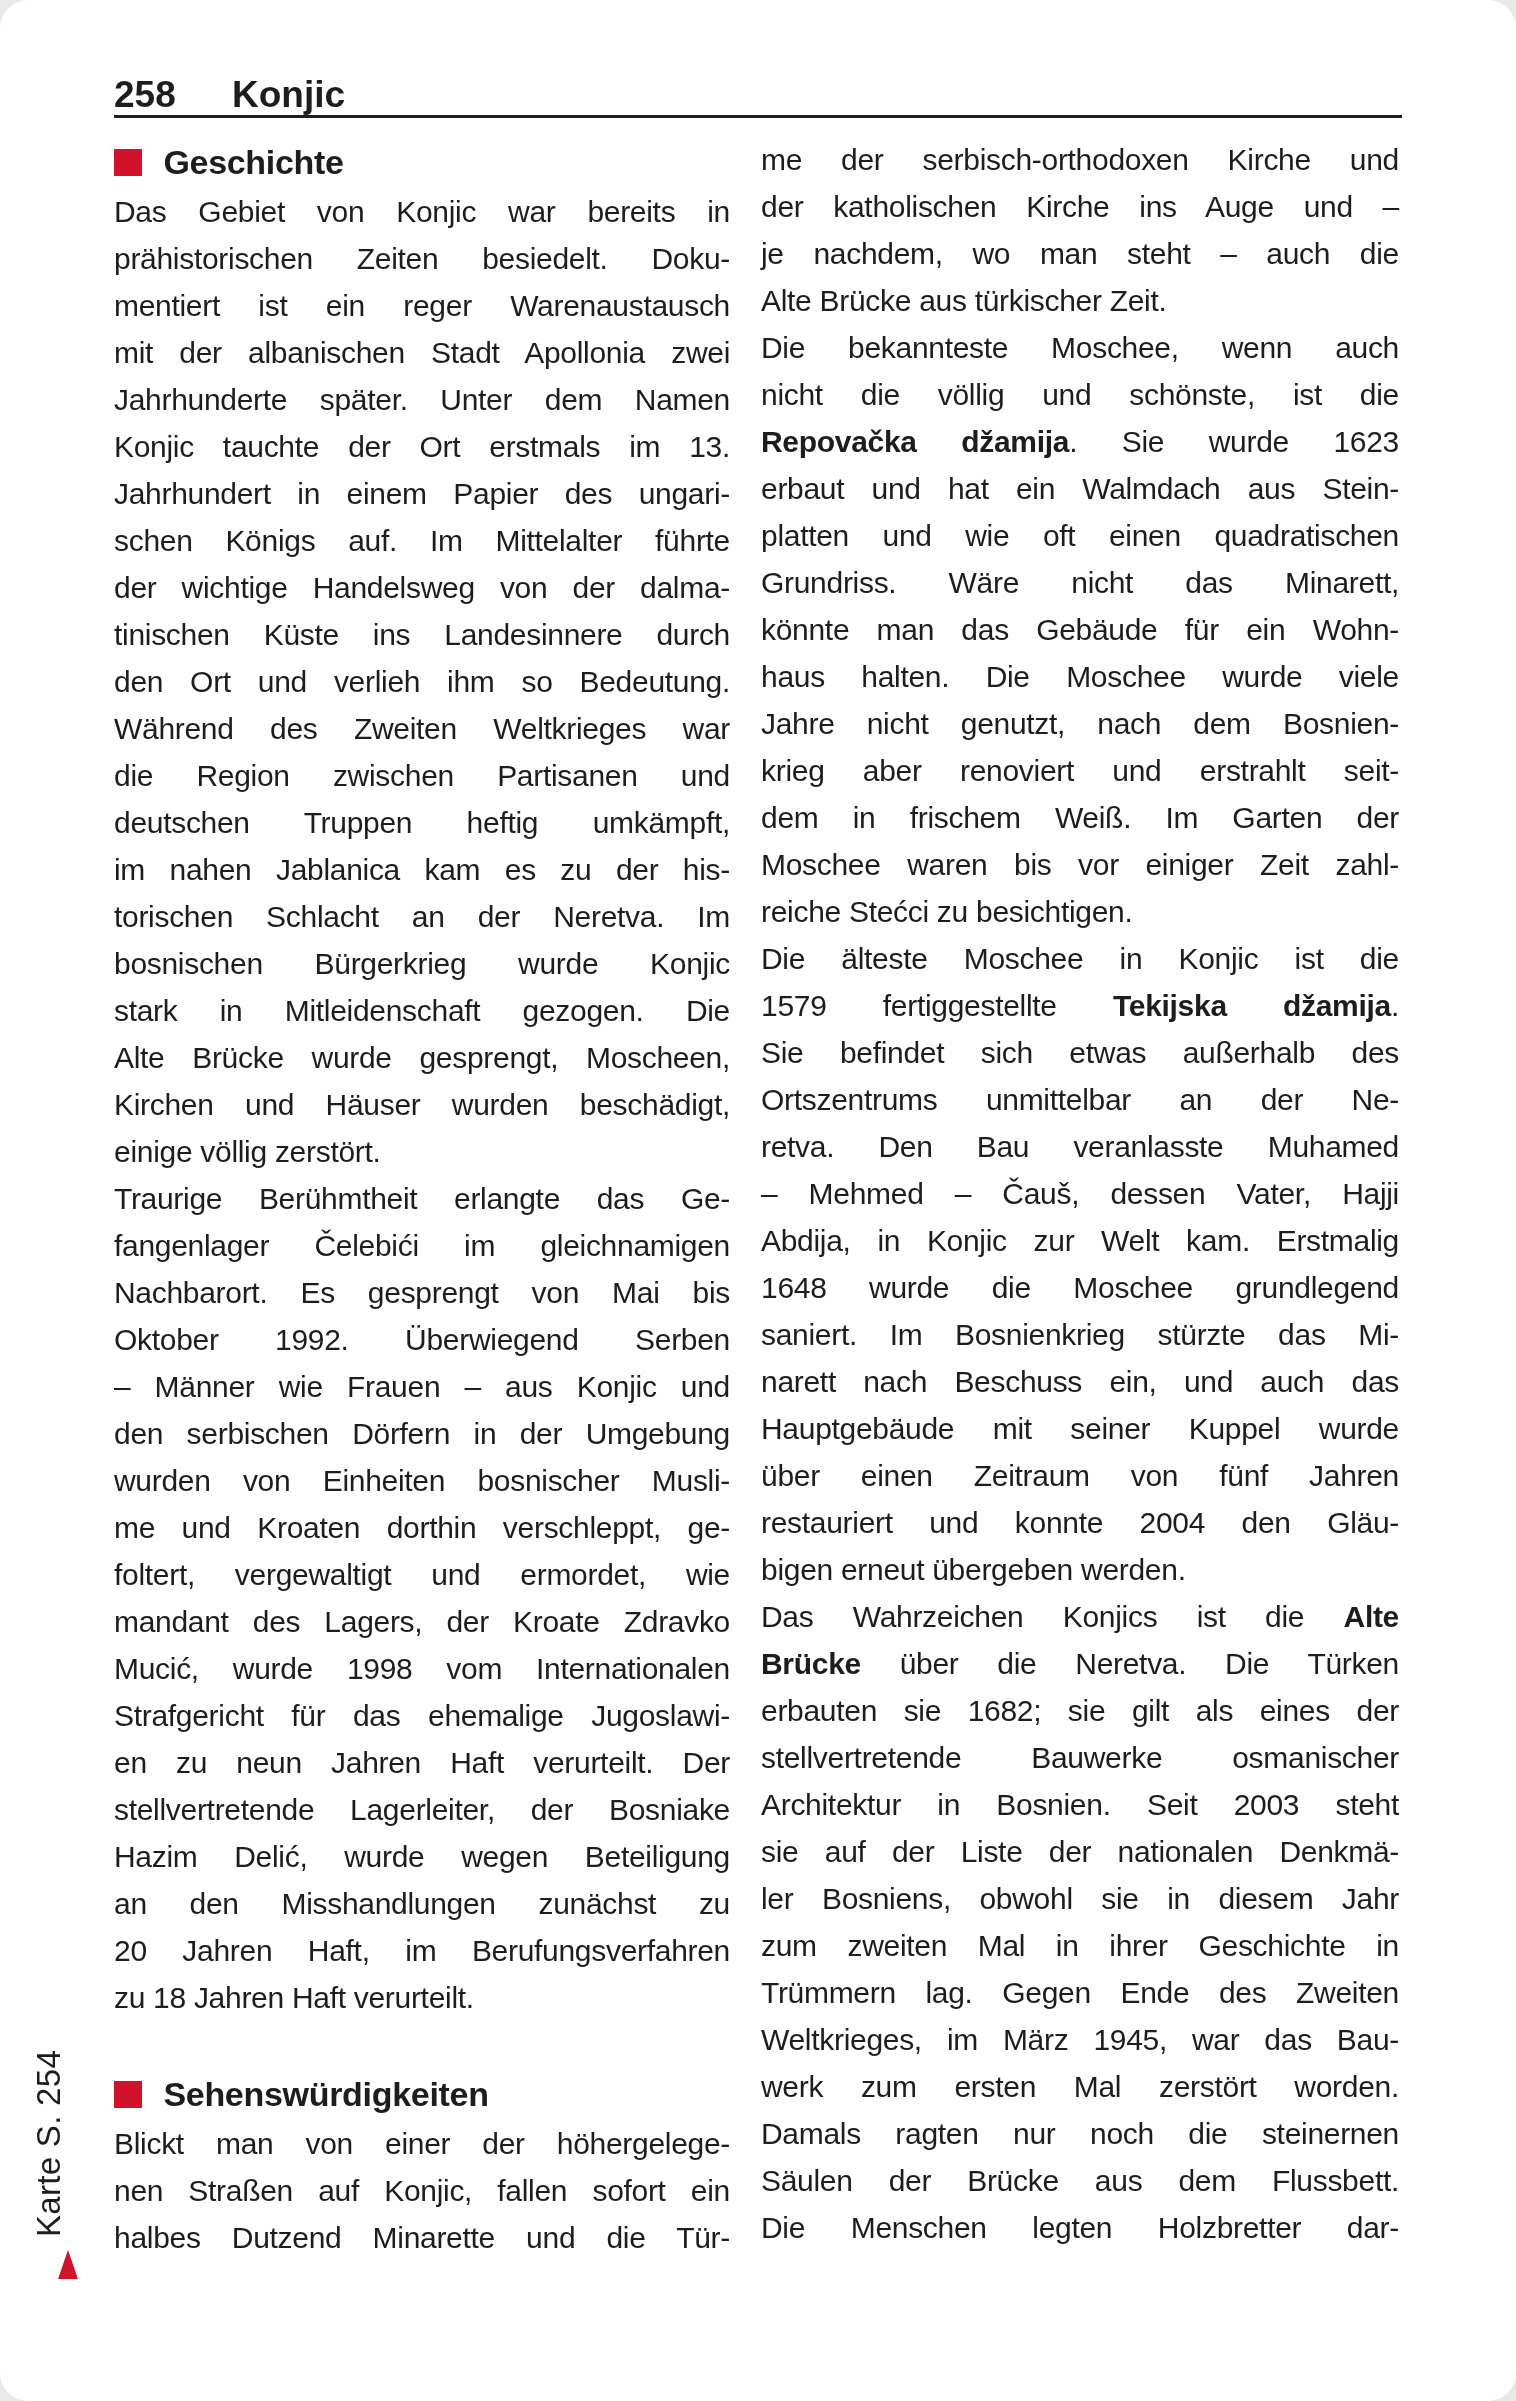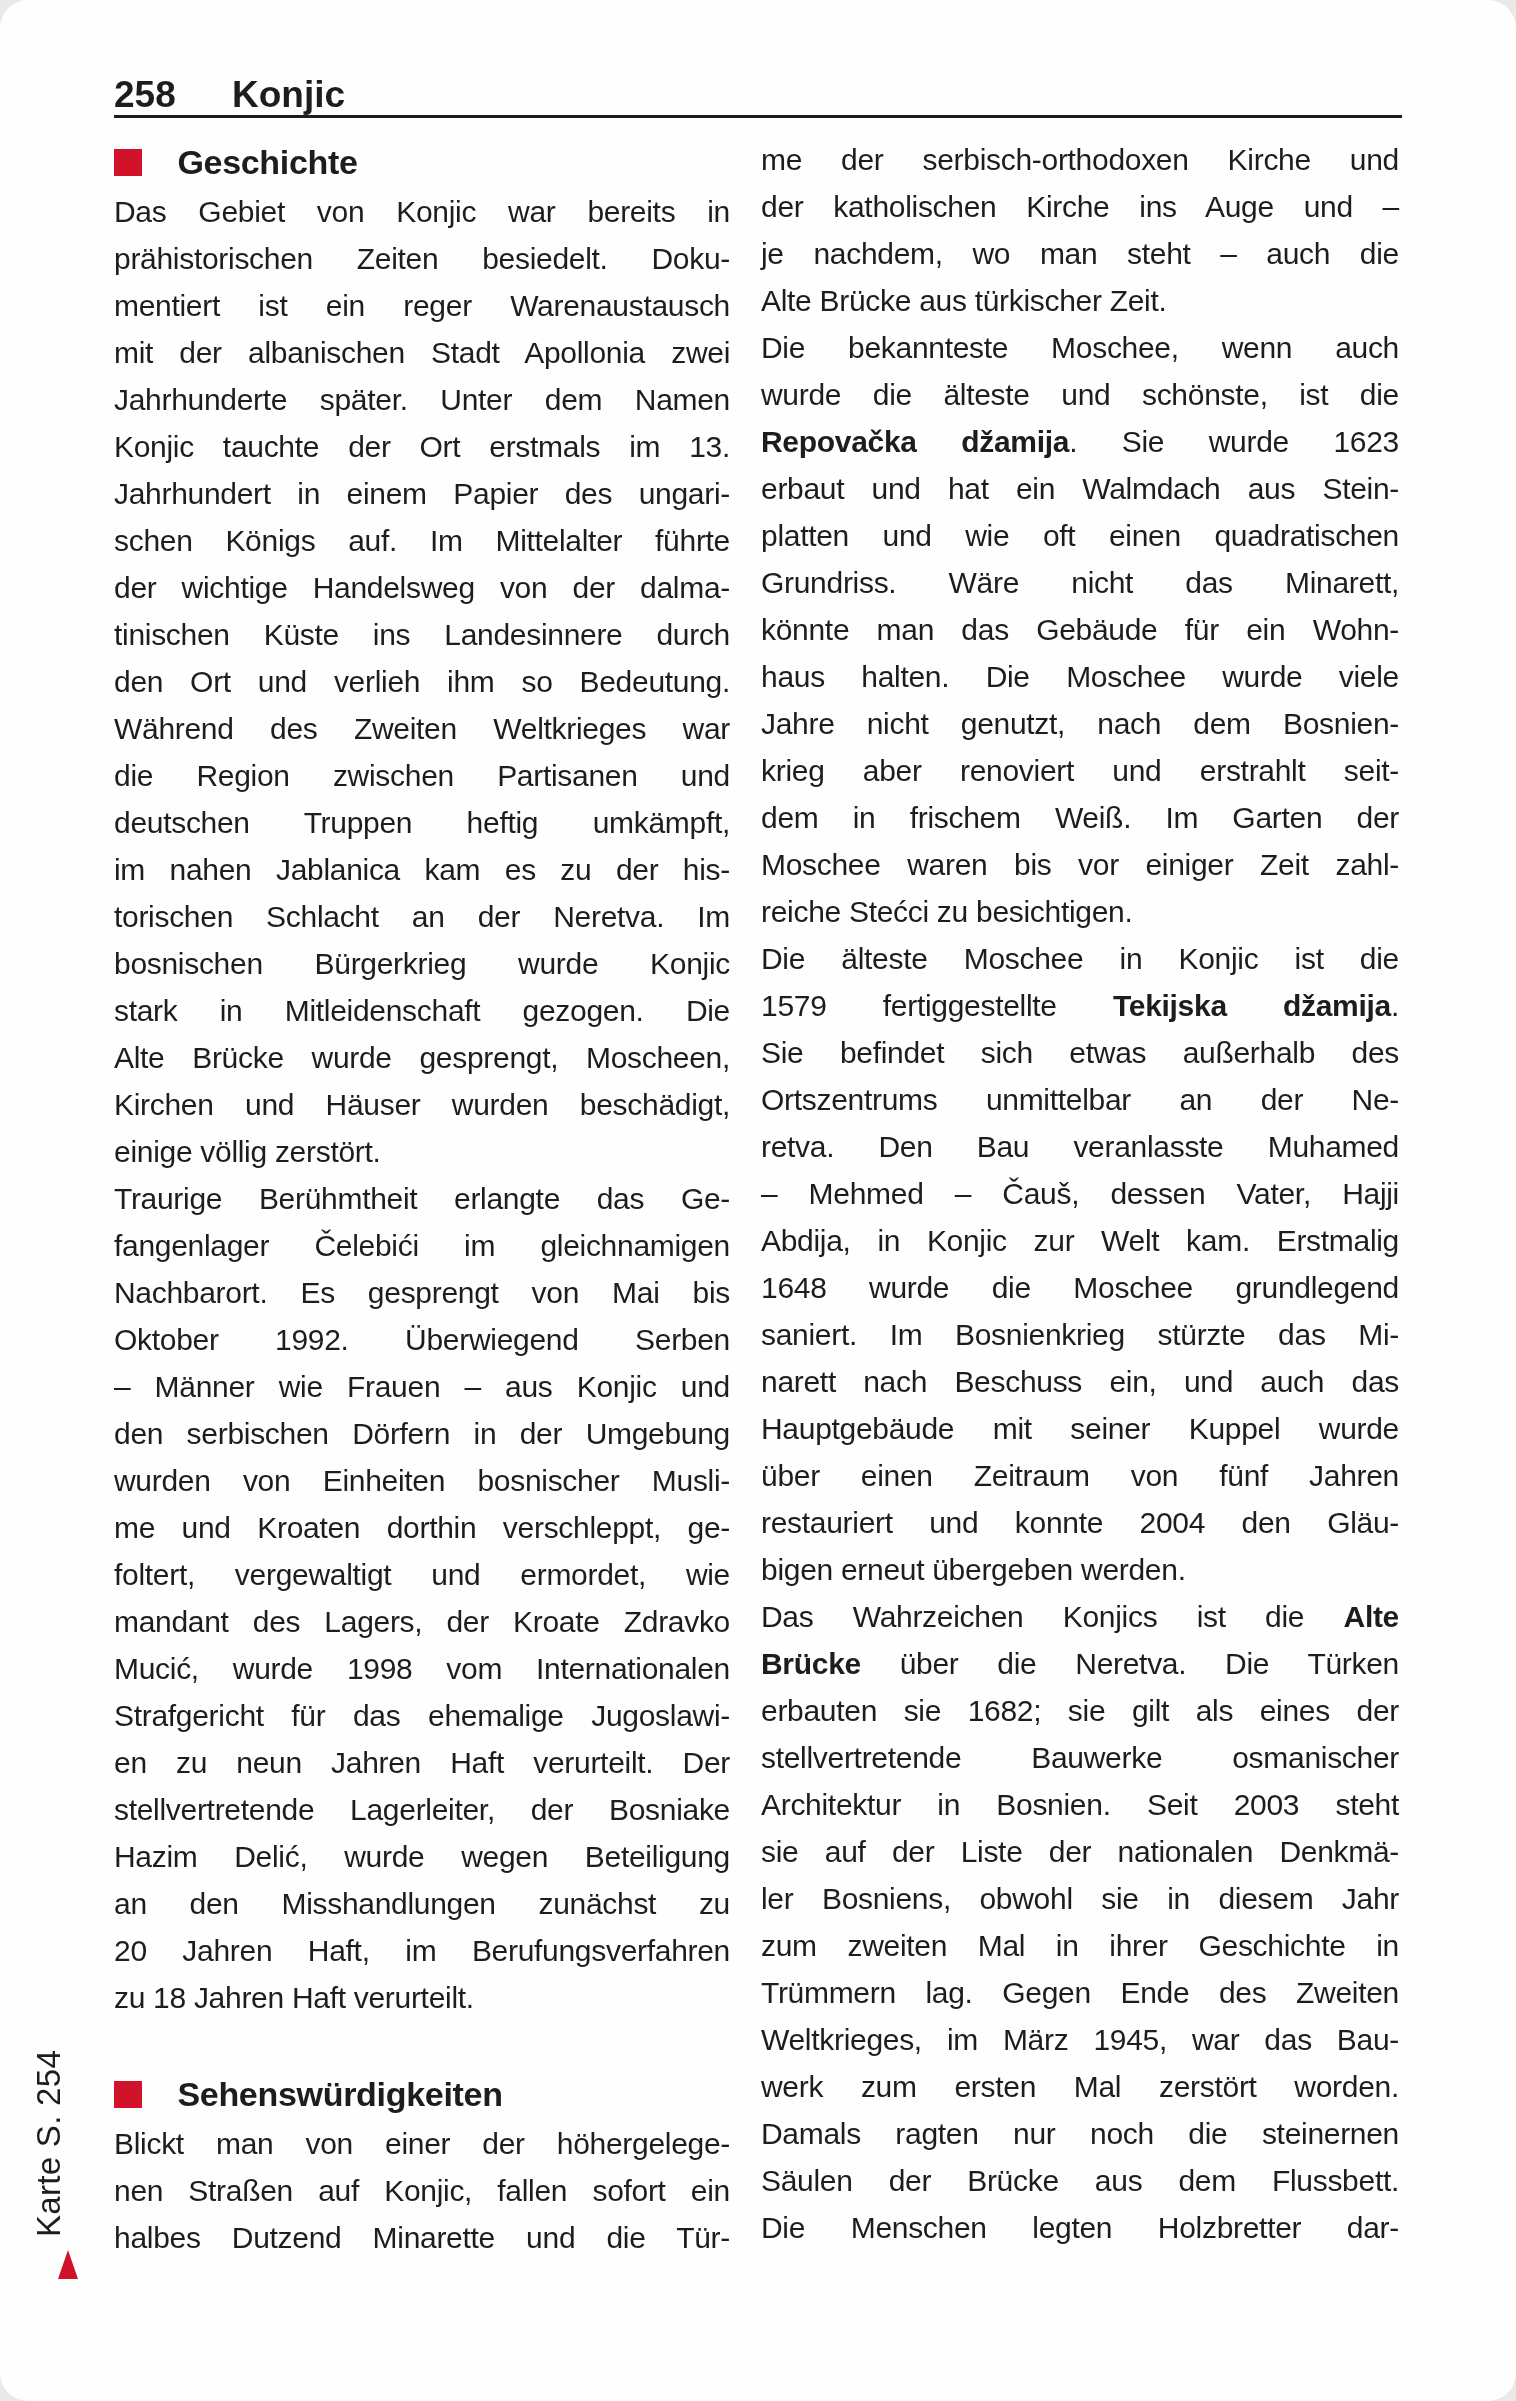--- a/index.html
+++ b/index.html
@@ -63,21 +63,21 @@
     white-space: nowrap;
   }
   .line.pend {
     text-align-last: left;
   }
   .line b { font-weight: bold; margin-top: 40px; }
   .sec-heading {
     height: 52px;
     display: flex;
     align-items: center;
-    gap: 35px;
+    gap: 21px;
   }
   .sec-heading .sq {
     width: 28.4px;
     height: 27px;
     background: var(--accent);
     flex: 0 0 auto;
   }
   .sec-heading .sec-title {
     font-size: 34px;
     font-weight: bold;
@@ -171,21 +171,21 @@
       <div class="line">nen Straßen auf Konjic, fallen sofort ein</div>
       <div class="line">halbes Dutzend Minarette und die Tür-</div>
     </div>
 
   <div class="col col-right" id="right-column-content">
       <div class="line">me der serbisch-orthodoxen Kirche und</div>
       <div class="line">der katholischen Kirche ins Auge und –</div>
       <div class="line">je nachdem, wo man steht – auch die</div>
       <div class="line pend">Alte Brücke aus türkischer Zeit.</div>
       <div class="line">Die bekannteste Moschee, wenn auch</div>
-      <div class="line">wurde die älteste und schönste, ist die</div>
+      <div class="line">nicht die völlig und schönste, ist die</div>
       <div class="line"><b>Repovačka džamija</b>. Sie wurde 1623</div>
       <div class="line">erbaut und hat ein Walmdach aus Stein-</div>
       <div class="line">platten und wie oft einen quadratischen</div>
       <div class="line">Grundriss. Wäre nicht das Minarett,</div>
       <div class="line">könnte man das Gebäude für ein Wohn-</div>
       <div class="line">haus halten. Die Moschee wurde viele</div>
       <div class="line">Jahre nicht genutzt, nach dem Bosnien-</div>
       <div class="line">krieg aber renoviert und erstrahlt seit-</div>
       <div class="line">dem in frischem Weiß. Im Garten der</div>
       <div class="line">Moschee waren bis vor einiger Zeit zahl-</div>

